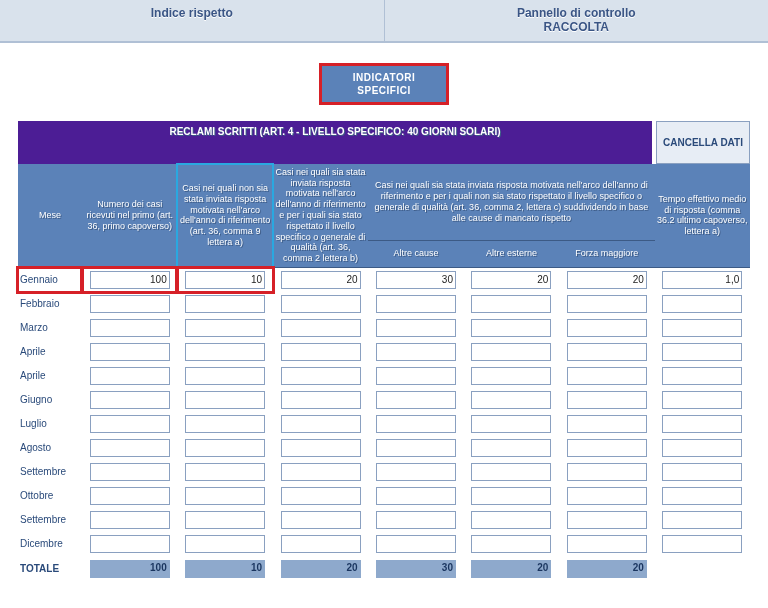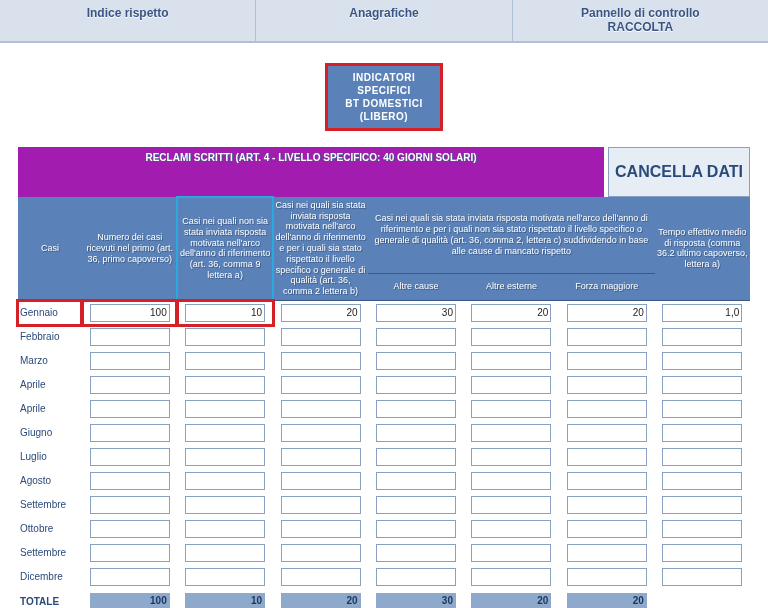--- a/index.html
+++ b/index.html
@@ -13,35 +13,35 @@
   .topbar-item {
     flex: 1; text-align: center; padding: 6px 4px;
     color: #3a5585; font-weight: bold; font-size: 12px;
     text-shadow: 0 1px 0 #fff;
     border-right: 1px solid #b0c0d5;
     cursor: pointer;
     line-height: 1.2;
   }
   .topbar-item:last-child { border-right: none; }
   .indicator-banner {
-    display: block; margin: 20px auto 10px; width: 118px;
+    display: block; margin: 20px auto 10px; width: 130px;
     background: #5b82b8; color: #fff; text-align: center;
     padding: 5px 6px; font-size: 10px; font-weight: bold; letter-spacing: 0.5px;
     border: 3px solid #d62027; line-height: 1.3;
   }
   .content { padding: 6px 18px; }
   .title-row { display: flex; gap: 4px; margin-bottom: 0; align-items: stretch; }
   .title-bar {
-    flex: 1; background: #a21caf; color: #fff; text-align: center;
+    flex: 1; background: #4c1d95; color: #fff; text-align: center;
     padding: 5px; font-size: 10px; font-weight: bold;
     text-shadow: 1px 1px 0 #3c5a85;
   }
   .cancel-btn {
     background: #e7edf5; border: 1px solid #8aa0c0; color: #2a4a7a;
-    font-size: 16px; font-weight: bold; padding: 15px 6px; cursor: pointer;
+    font-size: 10px; font-weight: bold; padding: 15px 6px; cursor: pointer;
   }
   table { border-collapse: separate; border-spacing: 0; width: 100%; table-layout: fixed; }
   th {
     background: #5b82b8; color: #fff; font-size: 9px; font-weight: normal;
     padding: 3px 2px; text-align: center; vertical-align: middle;
     text-shadow: 1px 1px 0 #3c5a85; line-height: 1.2;
     border-bottom: 1px solid #3c5a85;
   }
   td { padding: 3px 1px; }
   .month-cell { color: #2a4a7a; font-size: 10px; padding-left: 2px; }
@@ -58,28 +58,26 @@
     font-size: 10px; color: #1a355f;
   }
   td { text-align: center; }
   td.month-cell { text-align: left; }
 </style>
 </head>
 <body>
 
 <div class="topbar">
   <div class="topbar-item">Indice rispetto</div>
-  <div class="topbar-item">Anagrafiche</div>
   <div class="topbar-item" style="white-space:pre-line">Pannello di controllo
 RACCOLTA</div>
 </div>
 
 <div class="indicator-banner">
   <div>INDICATORI SPECIFICI</div>
-  <div>BT DOMESTICI (LIBERO)</div>
 </div>
 
 <div class="content">
   <div class="title-row">
     <div class="title-bar">RECLAMI SCRITTI (ART. 4 - LIVELLO SPECIFICO: 40 GIORNI SOLARI)</div>
     <button class="cancel-btn">CANCELLA DATI</button>
   </div>
 
   <table>
     <colgroup>
@@ -87,21 +85,21 @@
         <col>
         <col>
         <col>
         <col>
         <col>
         <col>
         <col>
     </colgroup>
     <thead>
       <tr>
-        <th rowspan="2">Casi</th>
+        <th rowspan="2">Mese</th>
         <th rowspan="2">Numero dei casi ricevuti nel primo (art. 36, primo capoverso)</th>
         <th rowspan="2" class="highlight-cyan">Casi nei quali non sia stata inviata risposta motivata nell'arco dell'anno di riferimento (art. 36, comma 9 lettera a)</th>
         <th rowspan="2">Casi nei quali sia stata inviata risposta motivata nell'arco dell'anno di riferimento e per i quali sia stato rispettato il livello specifico o generale di qualità (art. 36, comma 2 lettera b)</th>
         <th colspan="3">Casi nei quali sia stata inviata risposta motivata nell'arco dell'anno di riferimento e per i quali non sia stato rispettato il livello specifico o generale di qualità (art. 36, comma 2, lettera c) suddividendo in base alle cause di mancato rispetto</th>
         <th rowspan="2">Tempo effettivo medio di risposta (comma 36.2 ultimo capoverso, lettera a)</th>
       </tr>
       <tr>
         <th>Altre cause</th>
         <th>Altre esterne</th>
         <th>Forza maggiore</th>

